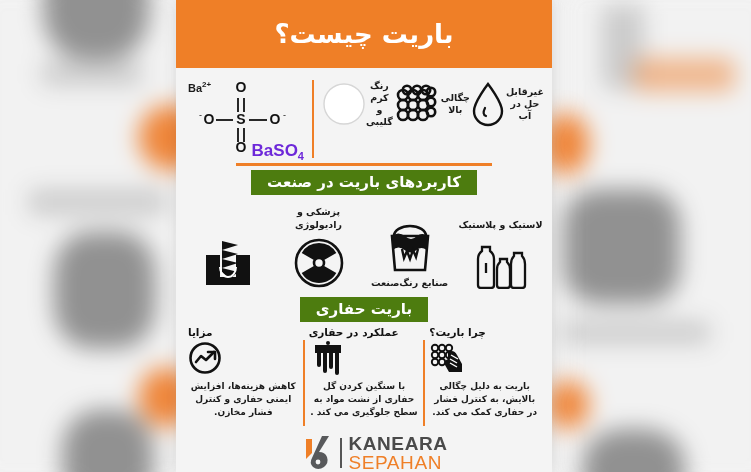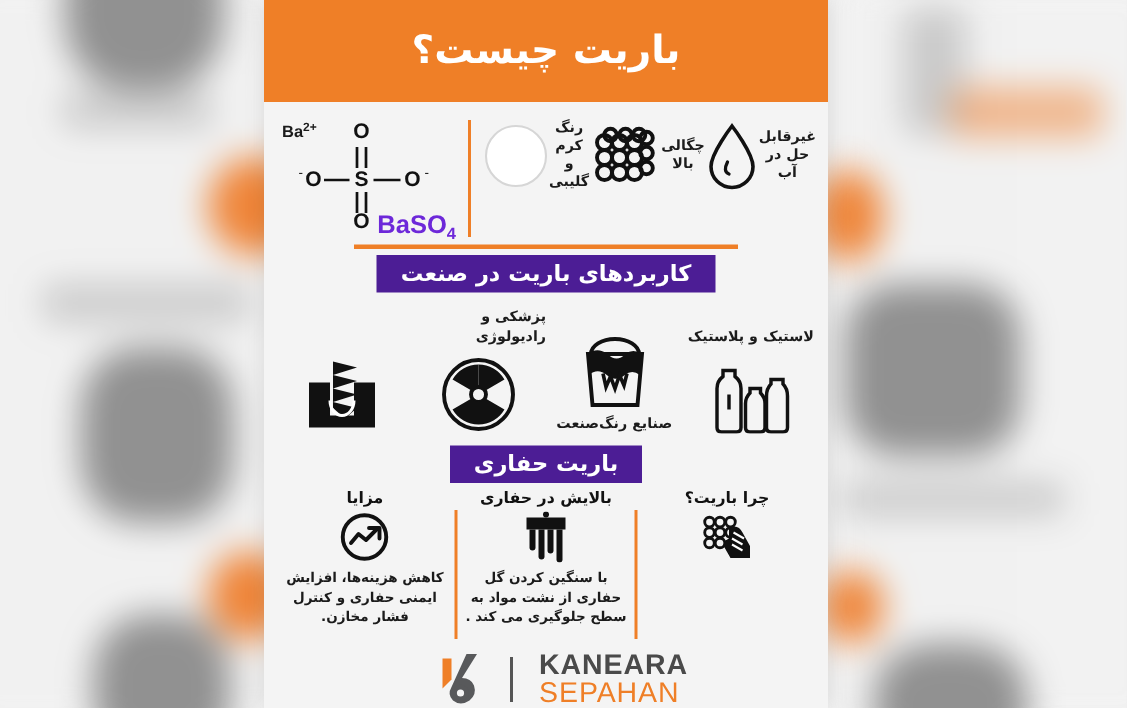--- a/index.html
+++ b/index.html
@@ -55,21 +55,21 @@
     font-size: 26px;
     font-weight: bold;
     direction: rtl;
     letter-spacing: .5px;
   }
 
   
   .section { background: #f4f4f4; position: relative; }
   .sec-title-wrap { display: flex; justify-content: center; padding: 4px 0 2px; }
   .sec-title {
-    background: #4c1d95;
+    background: #4d7c0f;
     color: #fff;
     font-size: 15px;
     font-weight: bold;
     padding: 3px 16px 4px;
     direction: rtl;
     letter-spacing: .3px;
     white-space: nowrap;
   }
 
   
@@ -129,53 +129,53 @@
   }
   .app {
     width: 95px;
     display: flex; flex-direction: column; align-items: center;
   }
   .app .ic { height: 56px; display: flex; align-items: flex-end; justify-content: center; }
   .app .lbl {
     font-size: 9.5px; color: #1b1b1b; direction: rtl; text-align: center;
     line-height: 1.3; font-weight: bold; margin-top: 3px;
   }
-  .app .lbl.above { margin: 0 0 2px 0; text-align: right; }
+  .app .lbl.above { margin: 0 0 2px 0; }
 
   
   .cols {
     display: flex;
     flex-direction: row-reverse;
     height: 110px;
     padding: 2px 8px 0;
   }
   .col {
     flex: 1 1 0;
-    display: flex; flex-direction: column; align-items: center;
+    display: flex; flex-direction: column; align-items: flex-start;
     padding: 0 4px;
     position: relative;
   }
   .col .chead {
     font-size: 10.5px; font-weight: bold; color: #111; direction: rtl;
     margin-bottom: 2px; white-space: nowrap;
   }
   .col .ic { height: 36px; display: flex; align-items: center; justify-content: center; }
   .col .ctxt {
     font-size: 9px; color: #1b1b1b; direction: rtl; text-align: center;
     line-height: 1.45; margin-top: 4px; font-weight: bold;
   }
   .col-div {
     width: 2px; background: #ef7f27; height: 86px; margin-top: 14px; flex: 0 0 2px;
   }
 
   
   .footer {
     flex: 1 1 auto;
     display: flex; align-items: center; justify-content: center;
-    gap: 17px;
+    gap: 6px;
     background: #f4f4f4;
     margin-left: 24px;
   }
   .logo-mark { width: 30px; height: 36px; }
   .logo-rule { width: 2px; height: 30px; background: #555; }
   .logo-text { display: flex; flex-direction: column; line-height: 1; }
   .logo-text .l1 {
     font-family: "Liberation Sans", sans-serif;
     font-size: 19px; font-weight: bold; color: #4a4a4a; letter-spacing: .6px;
   }
@@ -380,26 +380,27 @@
                   <circle cx="13" cy="20" r="3.2"></circle>
               </g>
               <path d="M19 10 q6 -3 9 3 l5 9 v8 h-13 l-4 -7 q-2 -4 3 -6 z" fill="#111"></path>
               <g stroke="#fff" stroke-width="1.4">
                 <line x1="22" y1="13" x2="29" y2="17"></line>
                 <line x1="21" y1="17" x2="28" y2="21"></line>
                 <line x1="21" y1="21" x2="28" y2="25"></line>
               </g>
             </svg>
           </div>
+          <div class="ctxt">باریت به دلیل چگالی بالایش، به کنترل فشار در حفاری کمک می کند.</div>
         </div>
 
         <div class="col-div"></div>
 
         <div class="col">
-          <div class="chead">بالایش در حفاری</div>
+          <div class="chead">عملکرد در حفاری</div>
           <div class="ic">
             <svg width="38" height="34" viewBox="0 0 38 34">
               <rect x="6" y="4" width="26" height="8" fill="#111"></rect>
               <path d="M8 12 v12 q0 2 2 2 t2 -2 v-12 z" fill="#111"></path>
               <path d="M14 12 v18 q0 2 2 2 t2 -2 v-18 z" fill="#111"></path>
               <path d="M20 12 v14 q0 2 2 2 t2 -2 v-14 z" fill="#111"></path>
               <path d="M26 12 v20 q0 2 2 2 t2 -2 v-20 z" fill="#111"></path>
               <circle cx="19" cy="2" r="2" fill="#111"></circle>
             </svg>
           </div>

